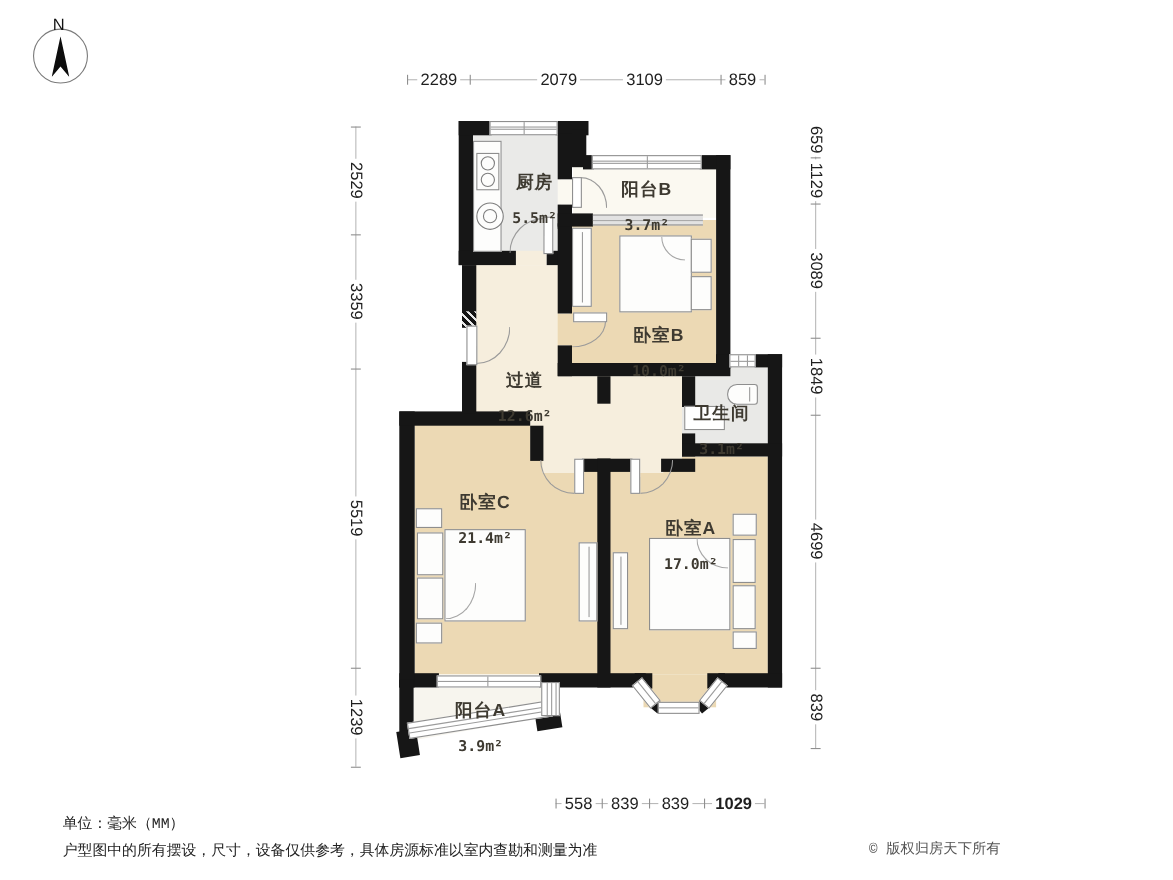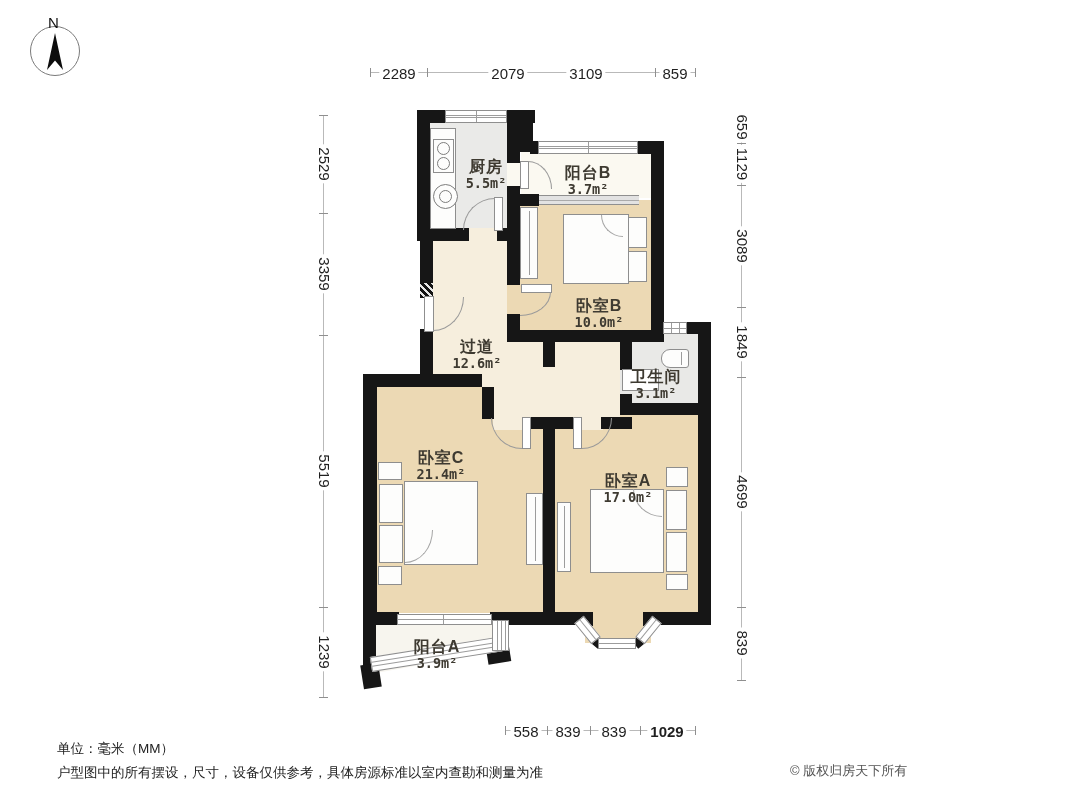--- a/index.html
+++ b/index.html
@@ -33,27 +33,27 @@
   .hatch{position:absolute;background:repeating-linear-gradient(45deg,#141414 0 3px,#e8e8e8 3px 5px);}
   
   .dline{position:absolute;background:#b9b9b9;}
   .tick{position:absolute;background:#8f8f8f;}
   .dnum{position:absolute;font-size:15px;color:#1f1f1f;background:#fff;padding:0 3px;
         transform:translate(-50%,-50%);white-space:nowrap;}
   .dnum.vert{transform:translate(-50%,-50%) rotate(90deg);}
   
   .room-label{position:absolute;width:96px;margin-left:-48px;text-align:center;color:#3e3a31;line-height:1.15;}
   .rname{font-size:16px;font-weight:bold;letter-spacing:1px;}
-  .rarea{font-size:13.5px;font-weight:bold;font-family:"DejaVu Sans Mono",monospace;}
+  .rarea{font-size:13.5px;font-weight:bold;font-family:"DejaVu Sans Mono",monospace;margin-top:16px;}
   
   .compass-circle{position:absolute;width:48px;height:48px;border:1px solid #7a7a7a;border-radius:50%;background:#fff;}
   .compass-n{position:absolute;font-size:15px;color:#111;}
   .needle{position:absolute;background:#0d0d0d;clip-path:polygon(50% 0%,90% 100%,50% 74%,10% 100%);}
   
-  .foot{position:absolute;font-size:13.5px;color:#222;white-space:nowrap;}
+  .foot{position:absolute;font-size:13.5px;color:#222;white-space:nowrap;font-family:Liberation Mono, monospace;}
   .copy{color:#555;font-size:13px;}
 </style>
 </head>
 <body>
 
 <div class="compass-circle abs" style="left:30px;top:26px;"></div>
 <div class="compass-n abs" style="left:48px;top:14px;">N</div>
 <div class="needle abs" style="left:45px;top:33px;width:20px;height:37px;"></div>
 
 <div class="floor f-kit" style="left:428px;top:121px;width:82px;height:109px;"></div>

